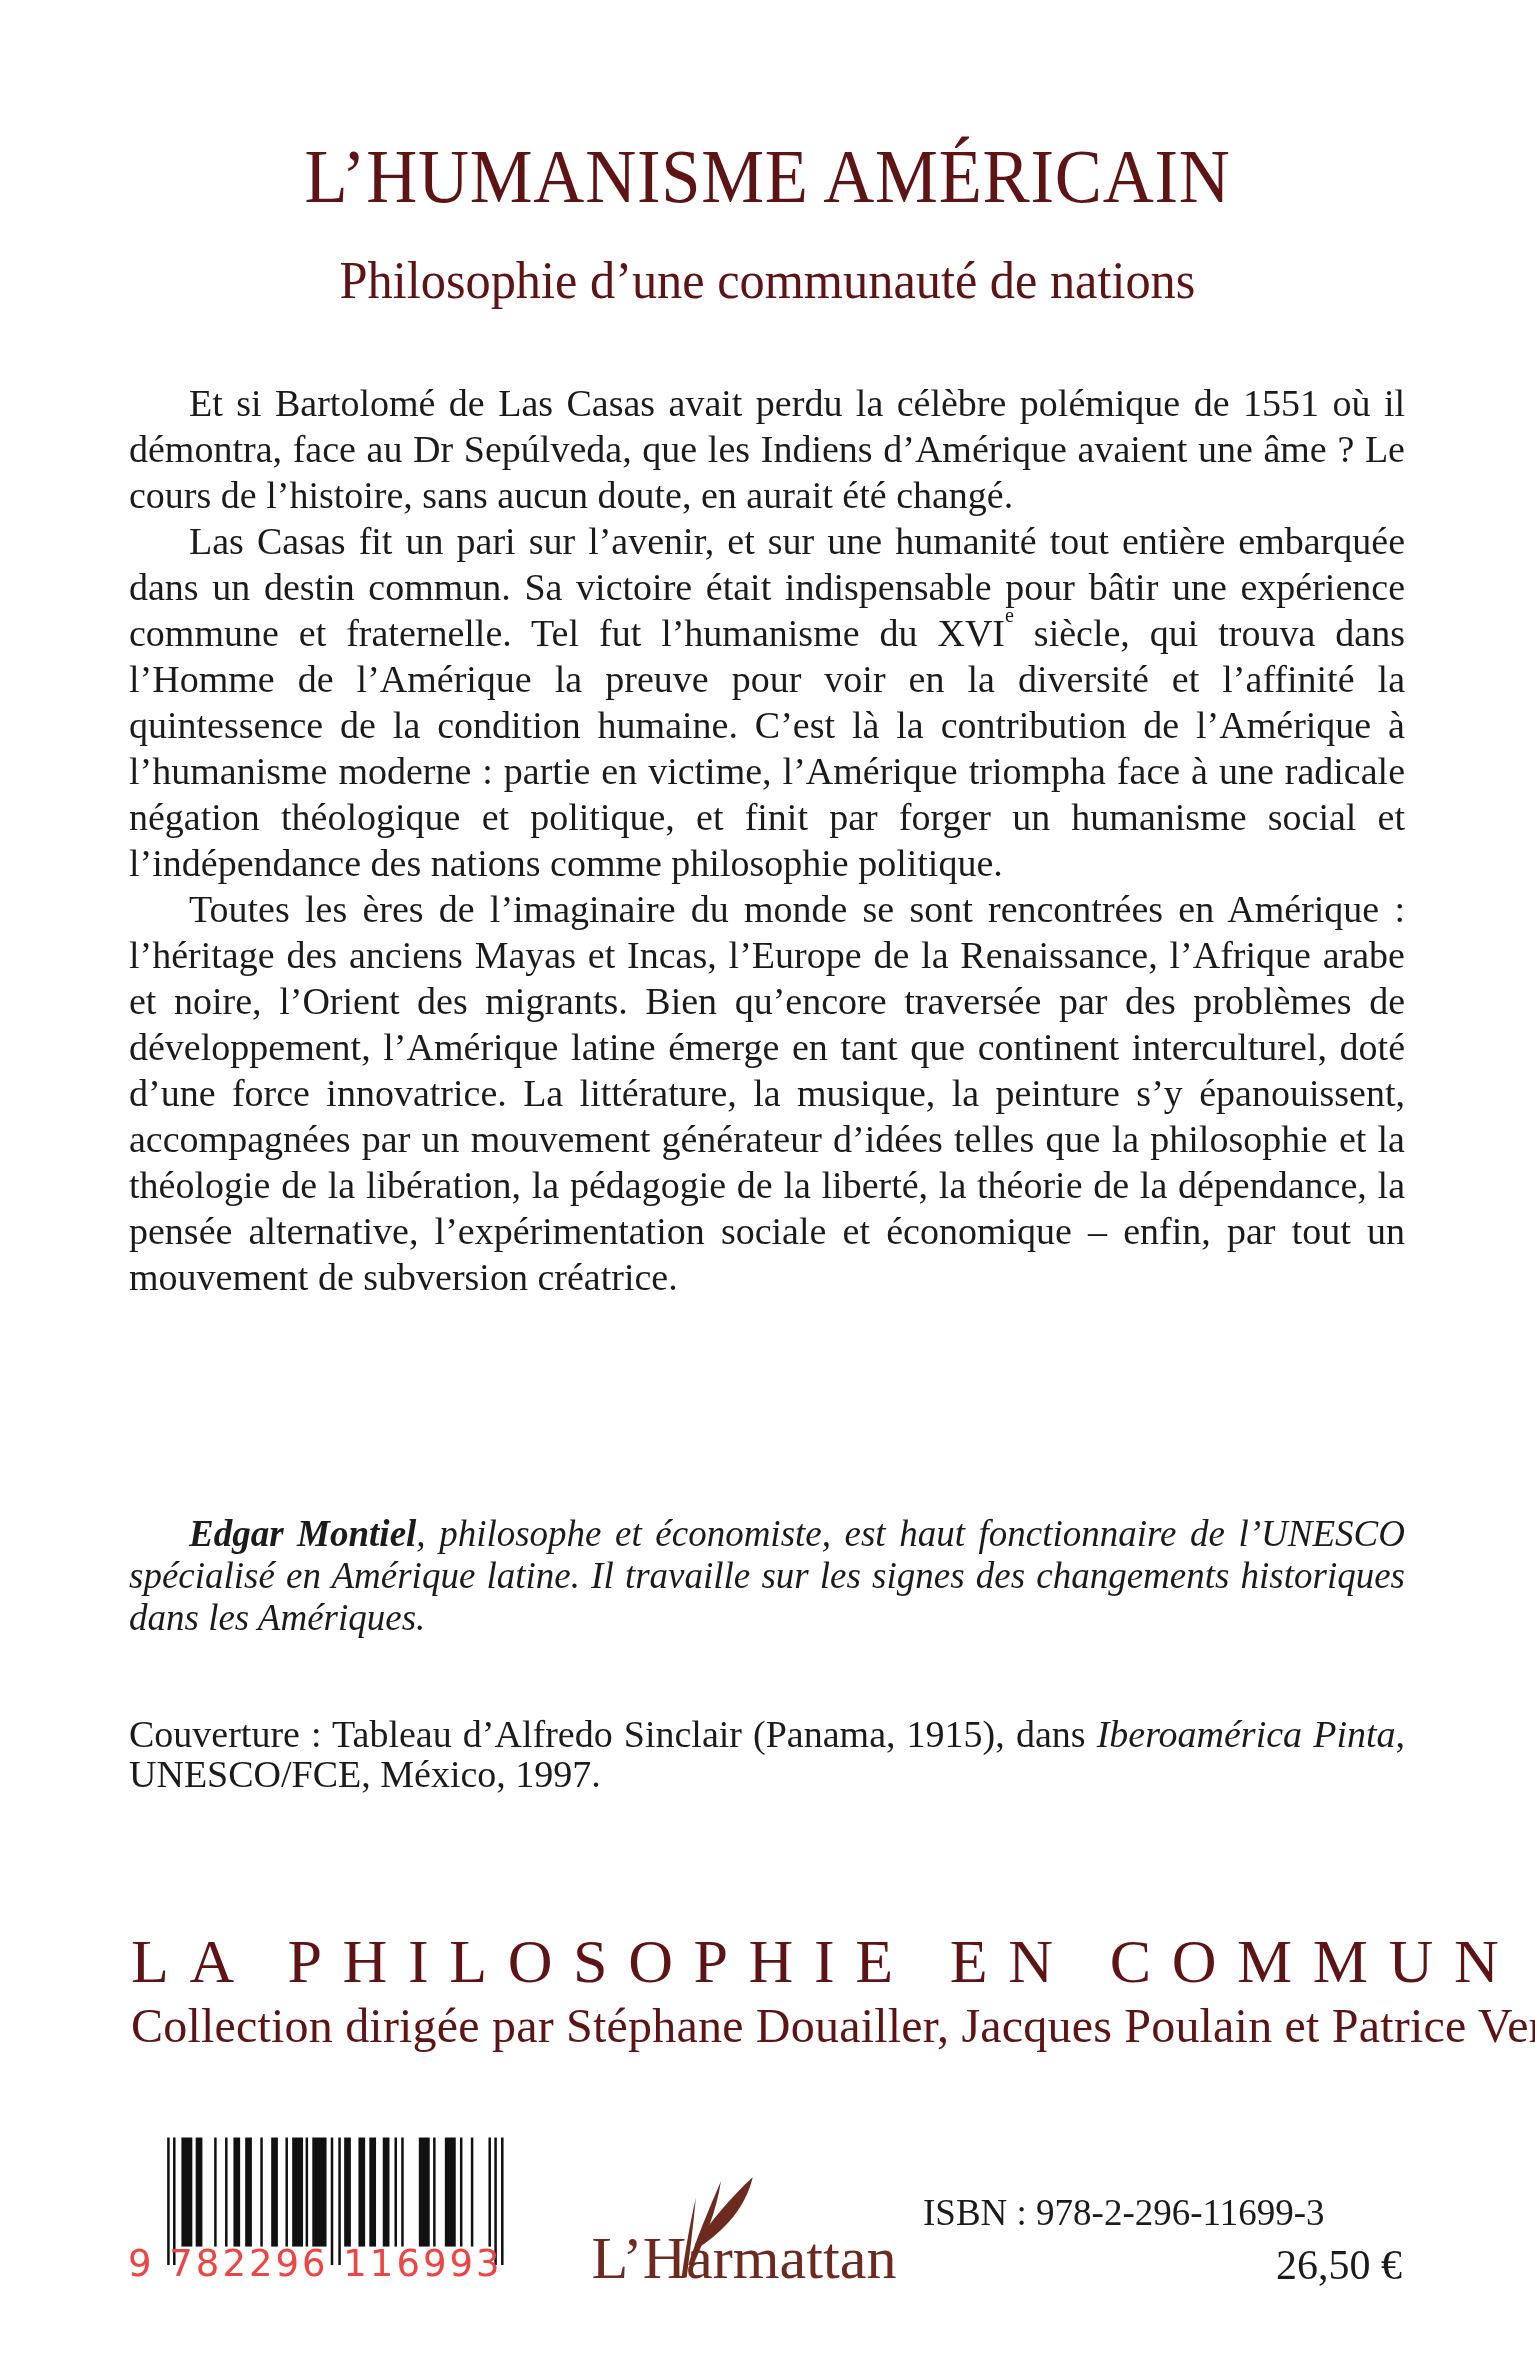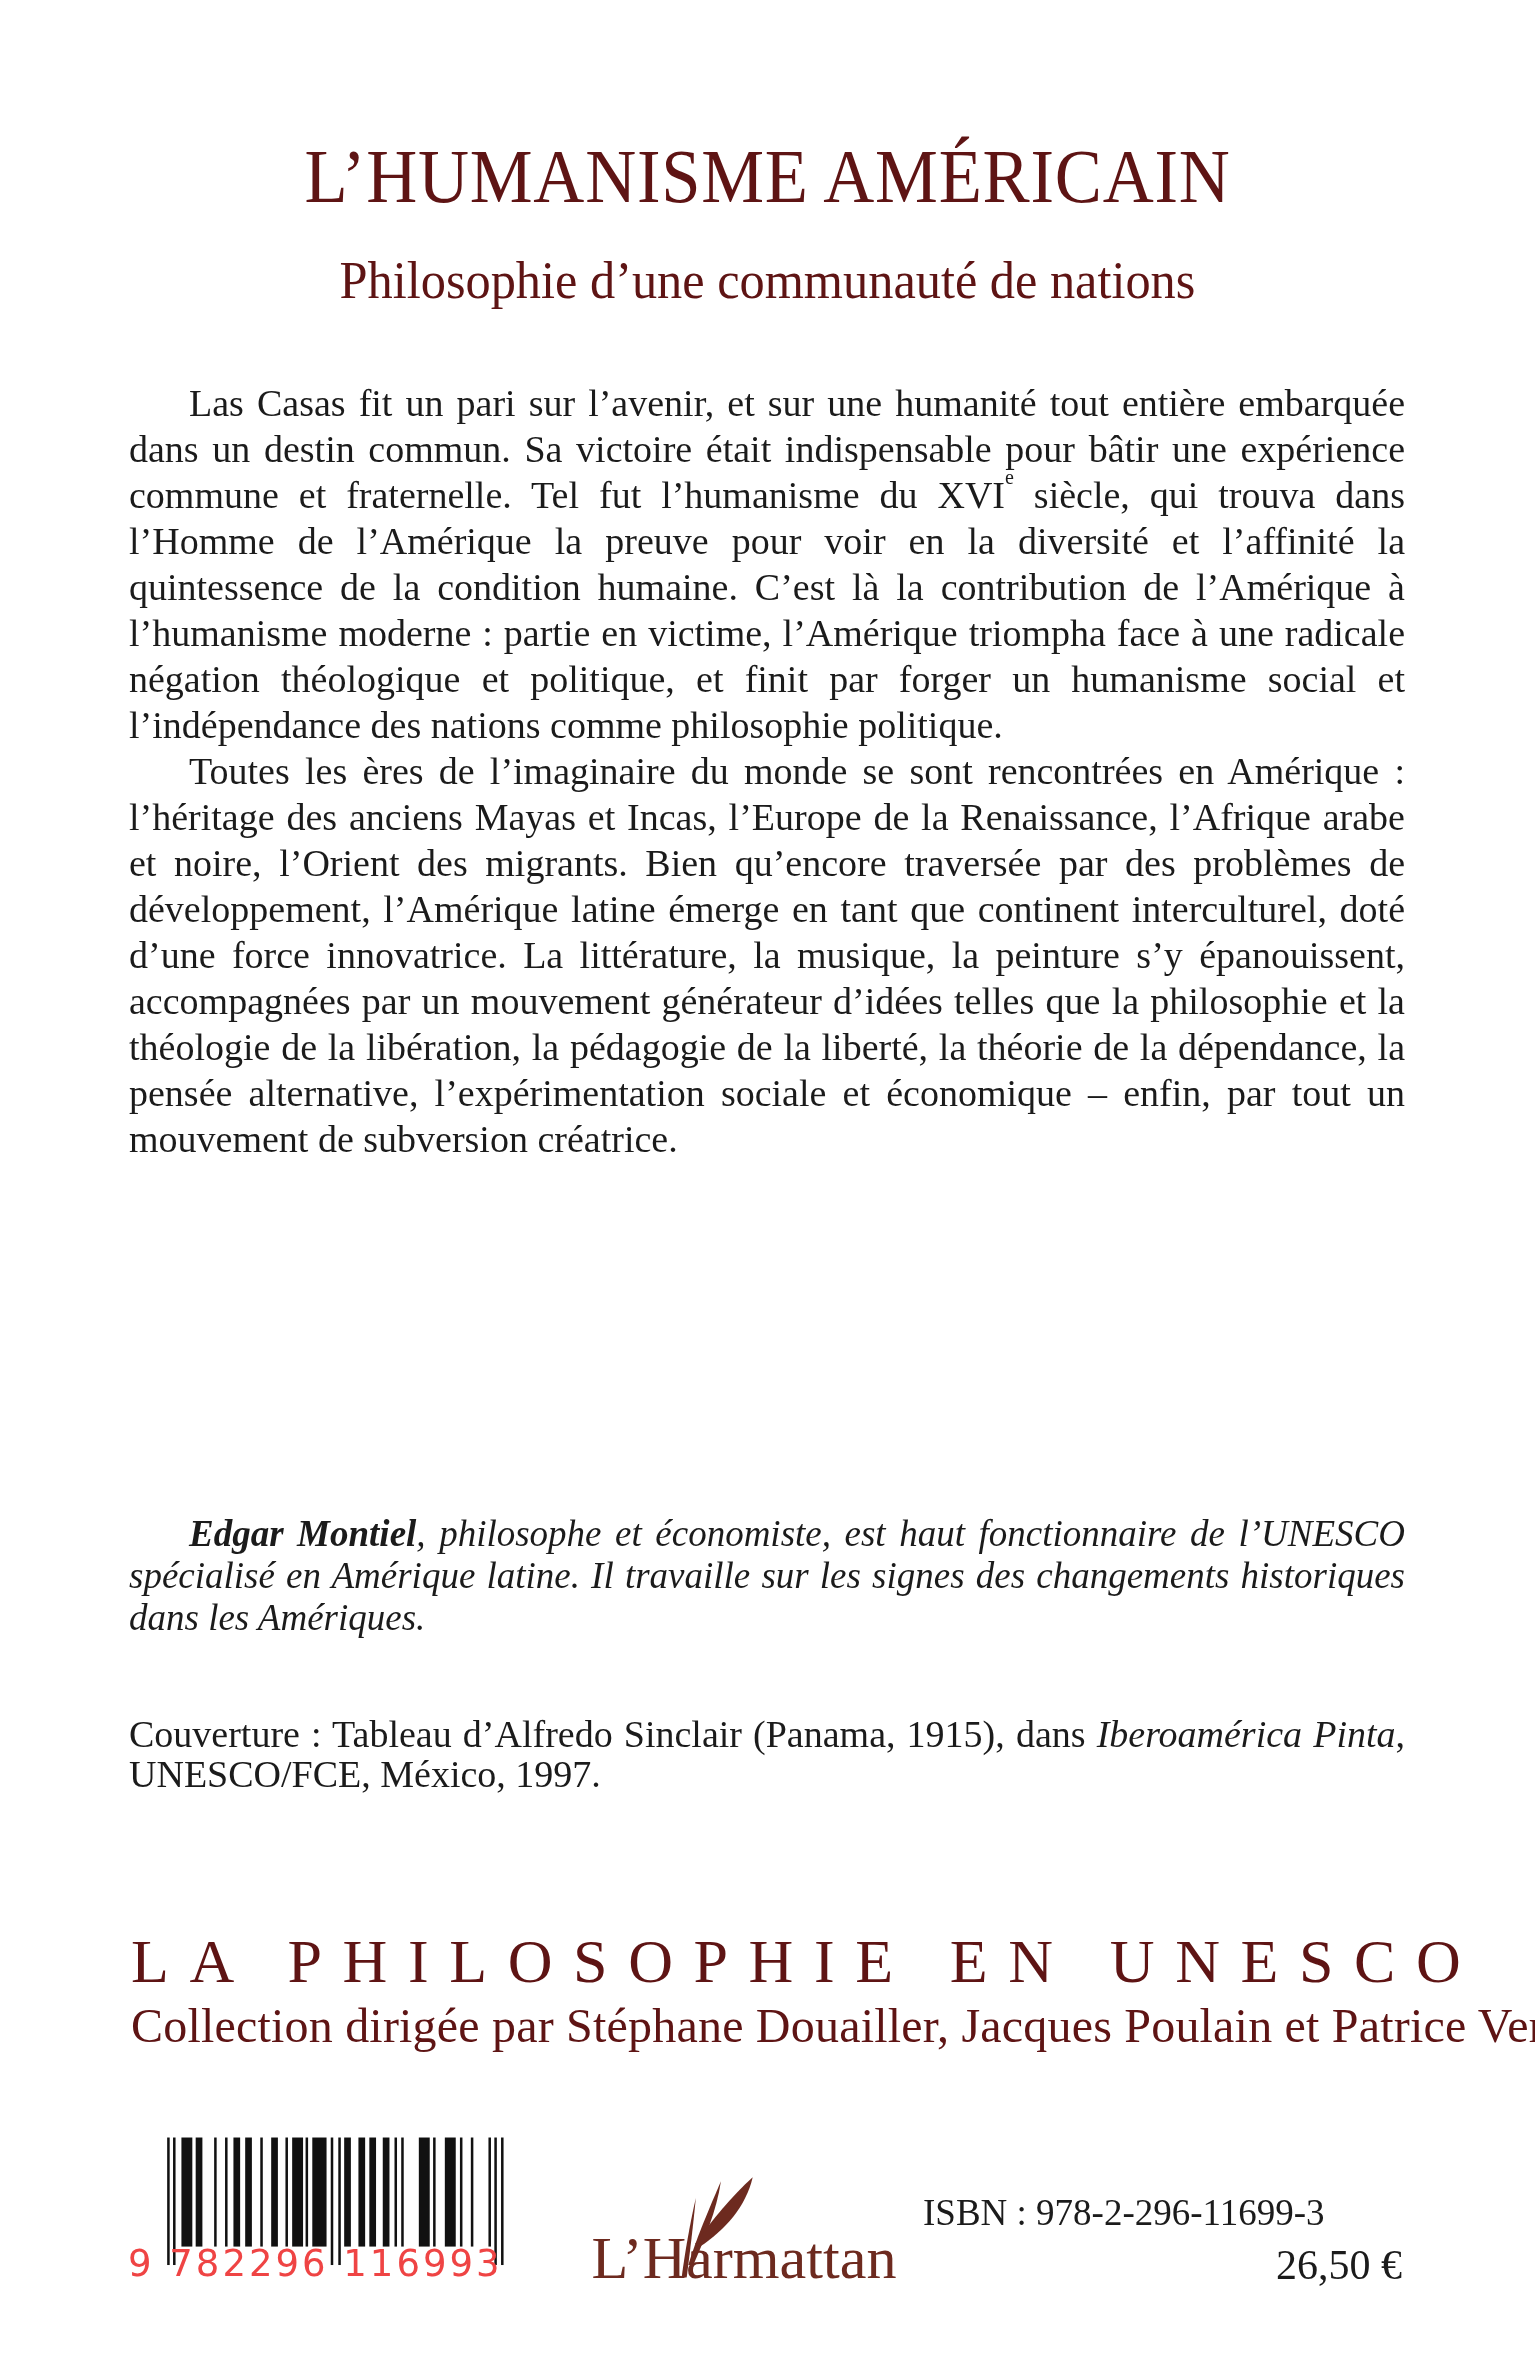--- a/index.html
+++ b/index.html
@@ -32,31 +32,32 @@
   #isbn { left: 923px; width: 479px; top: 2192px; text-align: left; font-size: 37px; line-height: 42px; }
   #price { left: 923px; width: 479px; top: 2244px; text-align: right; font-size: 42px; line-height: 42px; }
 </style>
 </head>
 <body>
 
 <div id="title" class="abs maroon">L’HUMANISME AMÉRICAIN</div>
 <div id="subtitle" class="abs maroon">Philosophie d’une communauté de nations</div>
 
 <div id="body" class="abs">
+  <p>Et si Bartolomé de Las Casas avait perdu la célèbre polémique de 1551 où il démontra, face au Dr Sepúlveda, que les Indiens d’Amérique avaient une âme ? Le cours de l’histoire, sans aucun doute, en aurait été changé.</p>
   <p><span>Las Casas fit un pari sur l’avenir, et sur une humanité tout entière embarquée dans un destin commun. Sa victoire était indispensable pour bâtir une expérience commune et fraternelle. Tel fut l’humanisme du XVI</span><sup>e</sup><span> siècle, qui trouva dans l’Homme de l’Amérique la preuve pour voir en la diversité et l’affinité la quintessence de la condition humaine. C’est là la contribution de l’Amérique à l’humanisme moderne : partie en victime, l’Amérique triompha face à une radicale négation théologique et politique, et finit par forger un humanisme social et l’indépendance des nations comme philosophie politique.</span></p>
   <p>Toutes les ères de l’imaginaire du monde se sont rencontrées en Amérique : l’héritage des anciens Mayas et Incas, l’Europe de la Renaissance, l’Afrique arabe et noire, l’Orient des migrants. Bien qu’encore traversée par des problèmes de développement, l’Amérique latine émerge en tant que continent interculturel, doté d’une force innovatrice. La littérature, la musique, la peinture s’y épanouissent, accompagnées par un mouvement générateur d’idées telles que la philosophie et la théologie de la libération, la pédagogie de la liberté, la théorie de la dépendance, la pensée alternative, l’expérimentation sociale et économique – enfin, par tout un mouvement de subversion créatrice.</p>
 </div>
 
 <div id="author" class="abs">
   <p><b>Edgar Montiel</b><span>, philosophe et économiste, est haut fonctionnaire de l’UNESCO spécialisé en Amérique latine. Il travaille sur les signes des changements historiques dans les Amériques.</span></p>
 </div>
 
 <div id="cover-note" class="abs"><span>Couverture : Tableau d’Alfredo Sinclair (Panama, 1915), dans </span><i>Iberoamérica Pinta</i><span>, UNESCO/FCE, México, 1997.</span></div>
 
-<div id="collection-name" class="abs maroon">LA PHILOSOPHIE EN UNESCO</div>
+<div id="collection-name" class="abs maroon">LA PHILOSOPHIE EN COMMUN</div>
 <div id="collection-directors" class="abs maroon">Collection dirigée par Stéphane Douailler, Jacques Poulain et Patrice Vermeren</div>
 
 <svg id="barcode" class="abs" viewBox="0 0 460 180" xmlns="http://www.w3.org/2000/svg">
   <g fill="#111">
     <rect x="49" y="3" width="3" height="152"></rect>
     <rect x="56" y="3" width="3" height="152"></rect>
     <rect x="66" y="3" width="13" height="130"></rect>
     <rect x="83" y="3" width="8" height="130"></rect>
     <rect x="105" y="3" width="3" height="130"></rect>
     <rect x="118" y="3" width="3" height="130"></rect>

